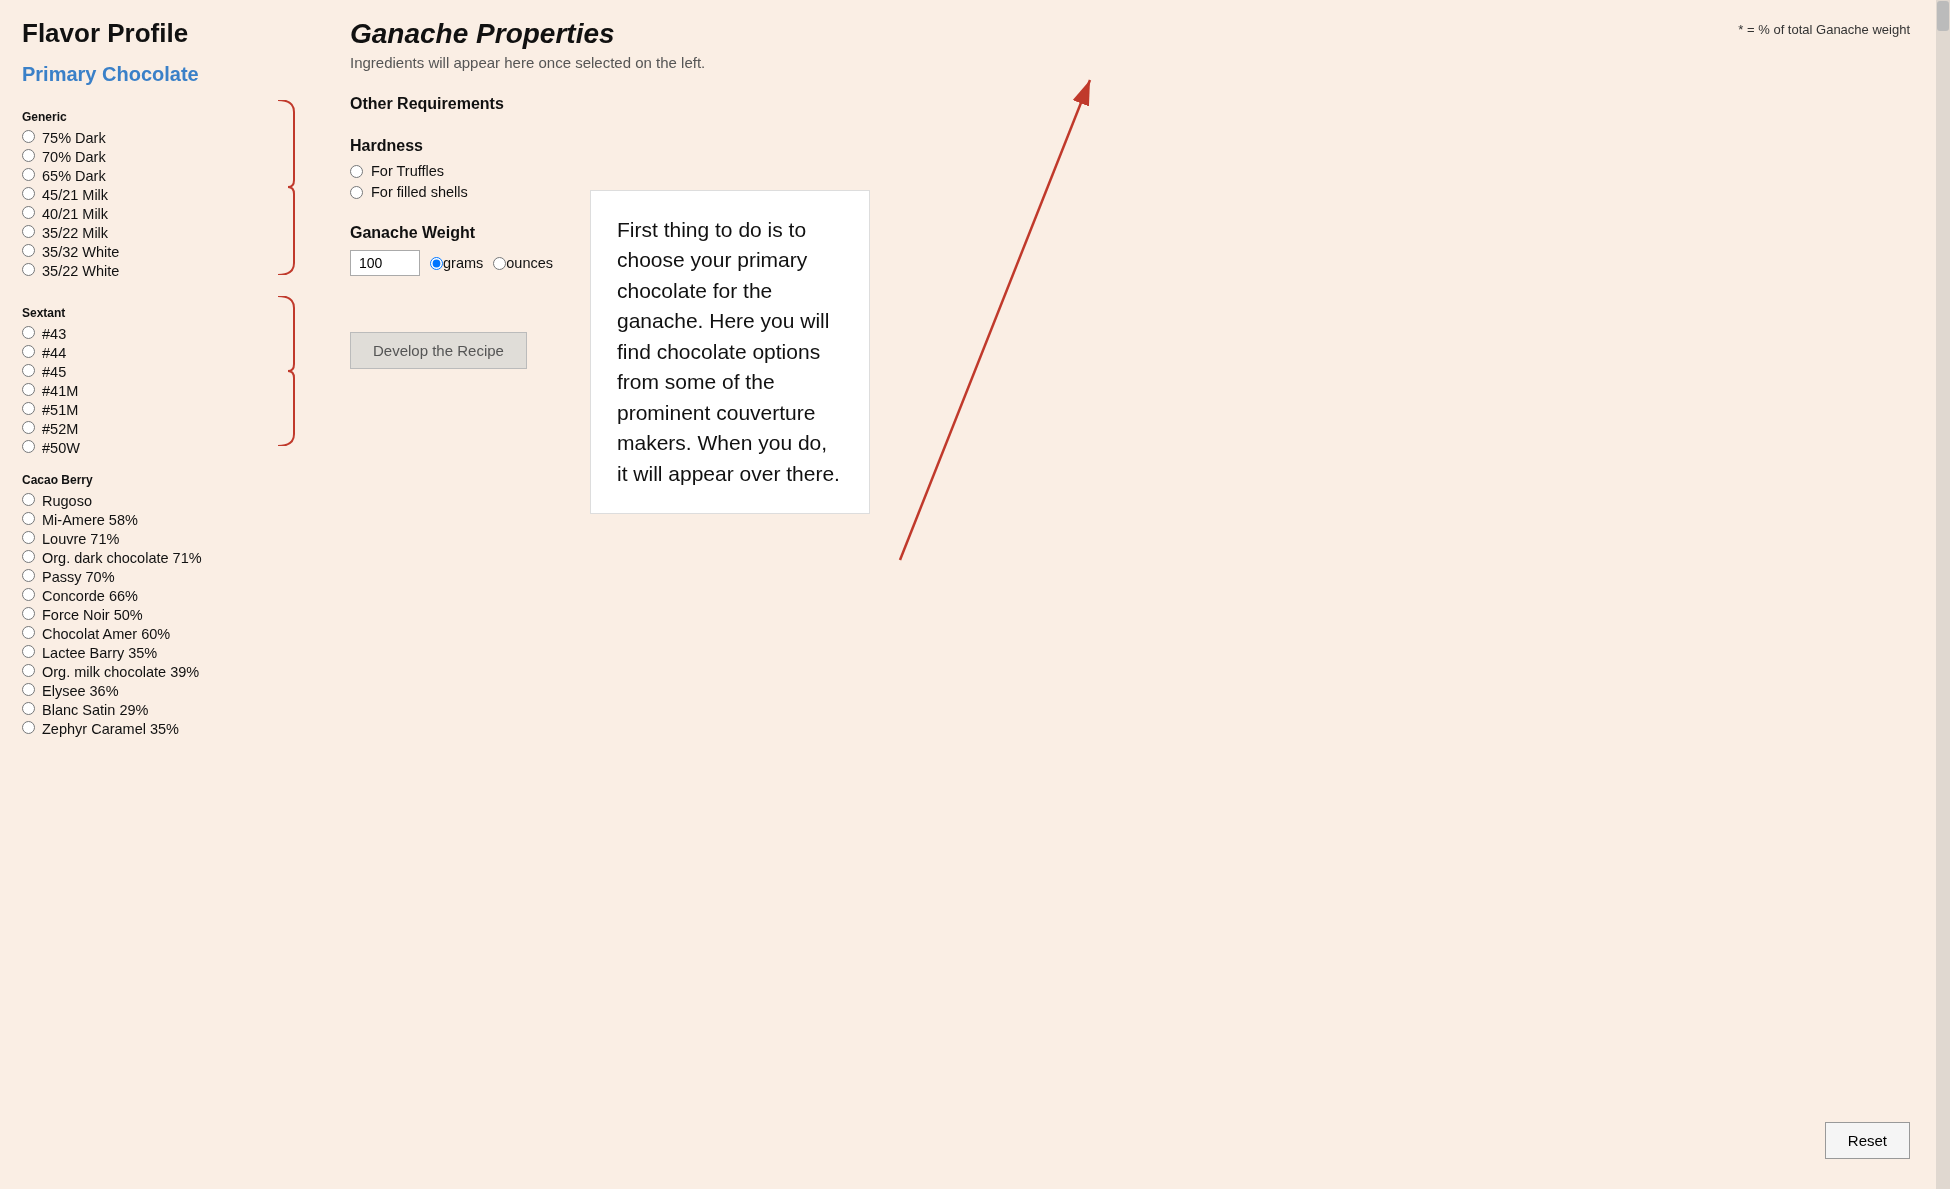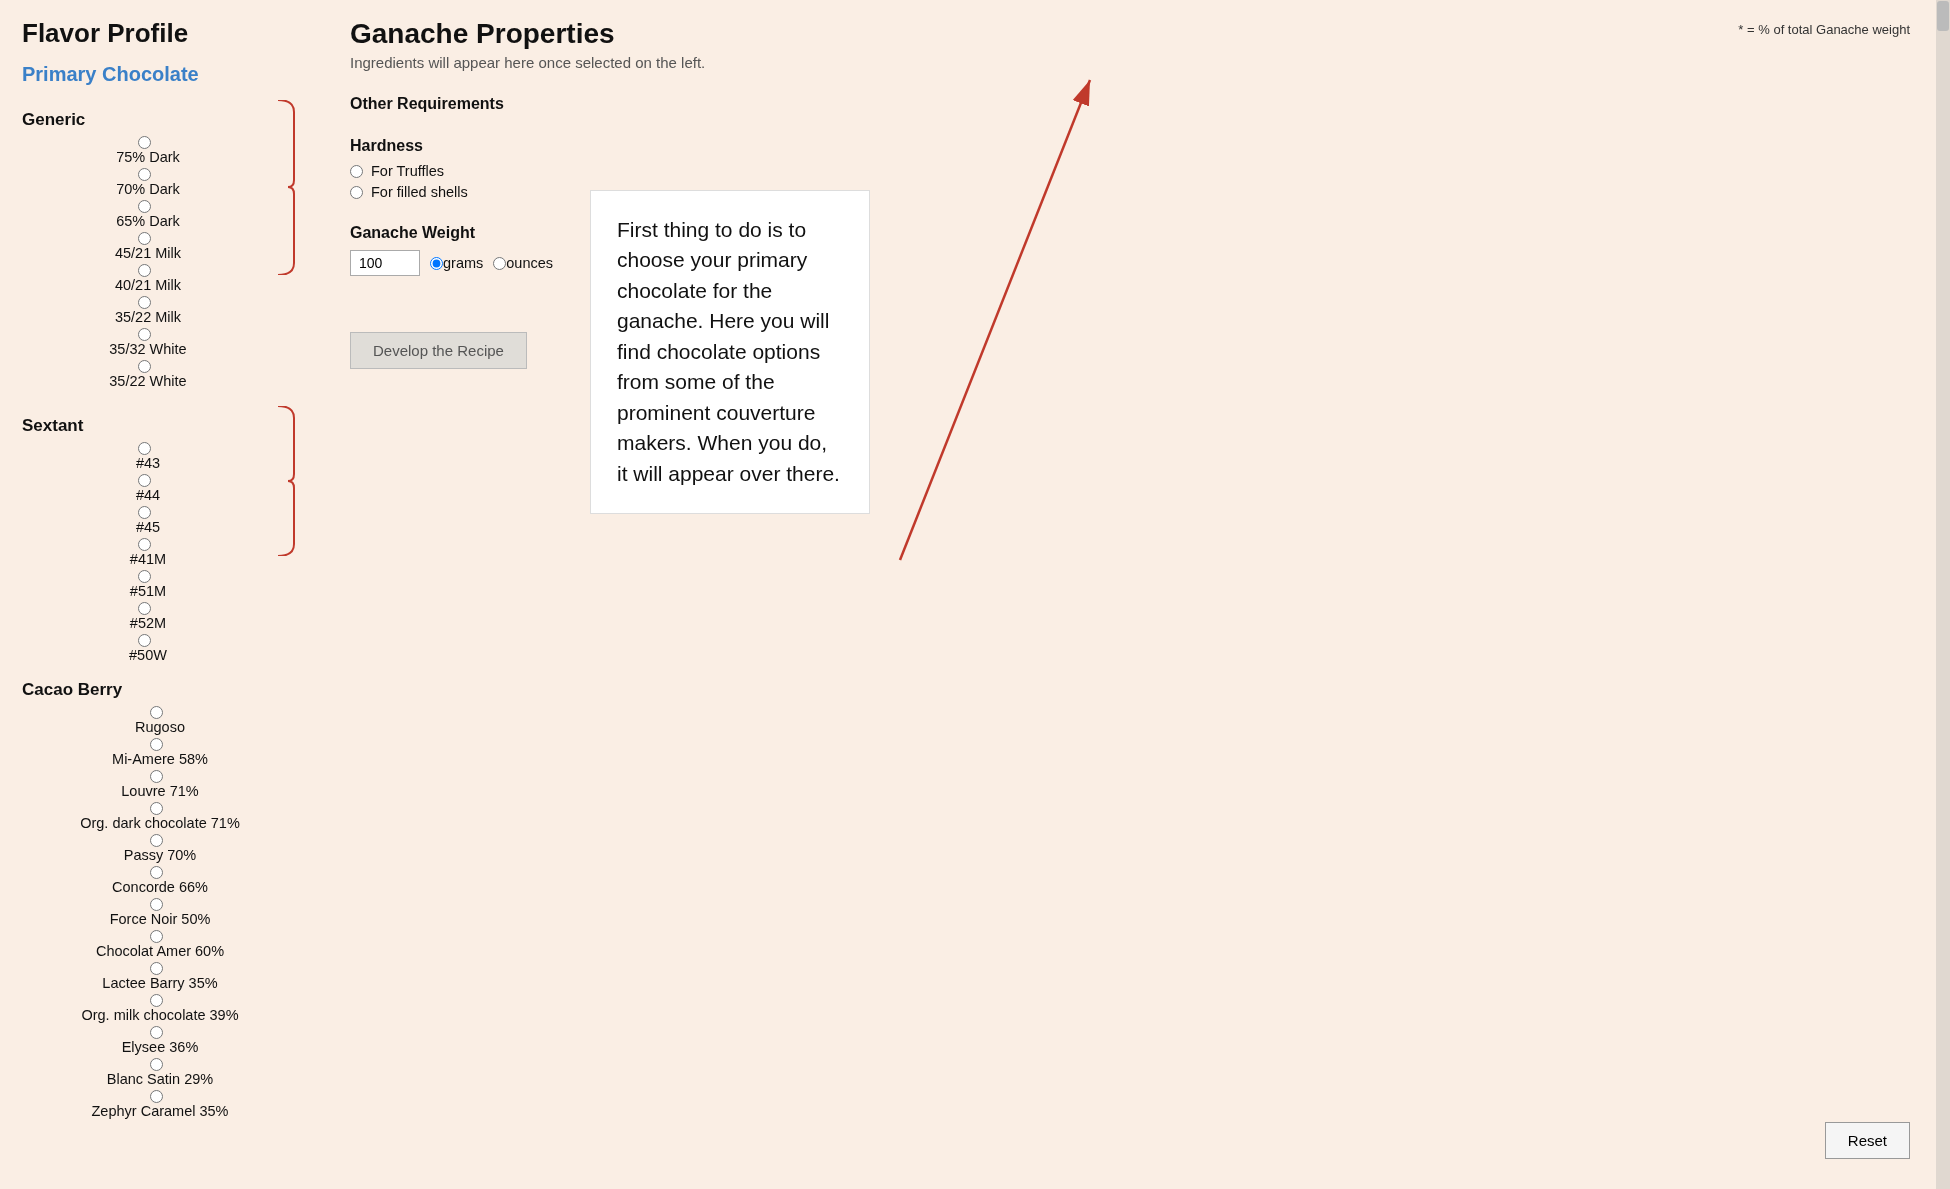--- a/index.html
+++ b/index.html
@@ -36,31 +36,30 @@
 
     .primary-chocolate-label {
       color: #3a80c8;
       font-size: 20px;
       font-weight: bold;
       margin-bottom: 14px;
     }
 
     .section-label {
       font-weight: bold;
-      font-size: 17px;
+      font-size: 12px;
       margin-bottom: 6px;
       margin-top: 10px;
     }
 
     .radio-item {
       display: flex;
-      align-items: center;
+      align-items: flex-start;
       margin-bottom: 3px;
       font-size: 14.5px;
-      flex-direction: column;
     }
 
     .radio-item input[type="radio"] {
       margin-right: 7px;
       cursor: pointer;
     }
 
     .brace-container {
       display: flex;
       position: relative;
@@ -85,20 +84,21 @@
     .right-panel {
       flex: 1;
       padding: 18px 30px 18px 40px;
       position: relative;
     }
 
     .right-panel-title {
       font-size: 28px;
       font-weight: bold;
       margin-bottom: 4px;
+      font-style: italic;
     }
 
     .ingredients-hint {
       font-size: 15px;
       color: #555;
       margin-bottom: 4px;
     }
 
     .weight-note {
       position: absolute;

